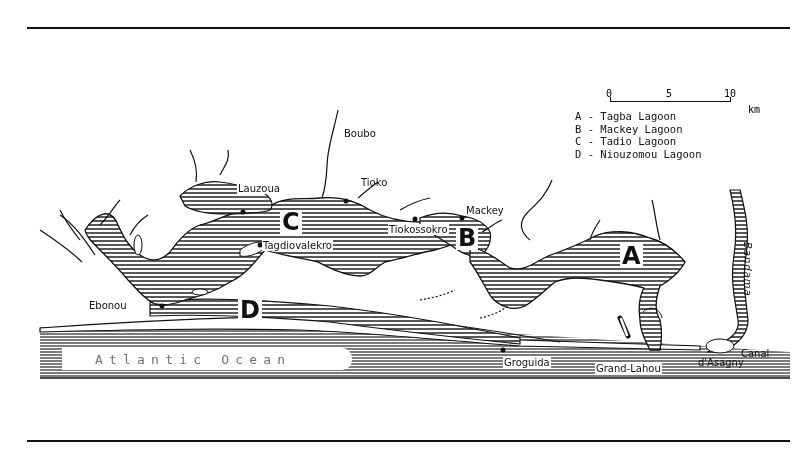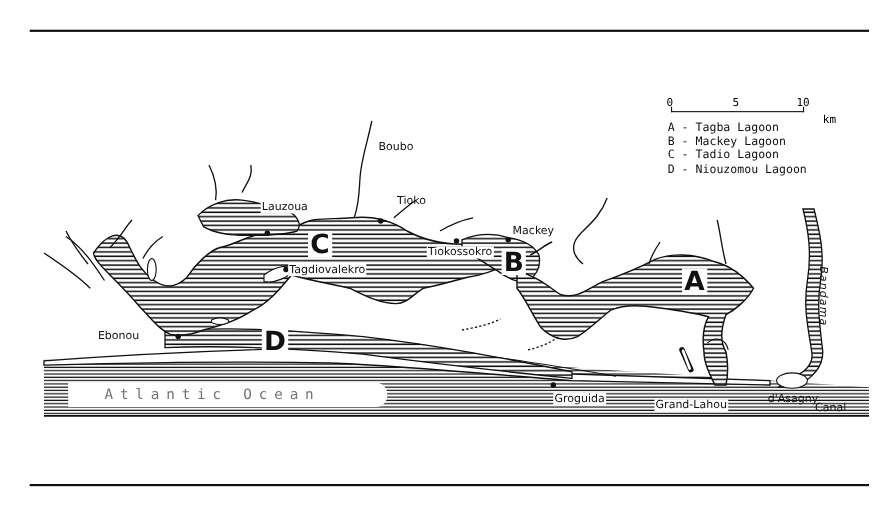--- a/index.html
+++ b/index.html
@@ -2,21 +2,21 @@
 <html><head>
 <meta charset="utf-8">
 <style>
   html, body { margin: 0; padding: 0; background: #ffffff; }
   body { width: 800px; height: 462px; position: relative; overflow: hidden; font-family: "DejaVu Sans", sans-serif; }
   .rule { position: absolute; left: 27px; width: 763px; height: 2px; background: #111; }
   #map { position: absolute; left: 0; top: 0; width: 800px; height: 462px; }
   .lbl { position: absolute; font-family: "DejaVu Sans", sans-serif; font-size: 10px; color: #111; white-space: nowrap; background: #fff; line-height: 11px; padding: 0 1px; }
   .lbl.nobg { background: transparent; }
   .big { position: absolute; font-family: "DejaVu Sans", sans-serif; font-weight: bold; font-size: 24px; color: #111; background: #fff; line-height: 24px; padding: 0 2px; }
-  .legend { position: absolute; left: 575px; top: 110px; font-family: "DejaVu Sans Mono", monospace; font-size: 10.5px; line-height: 12.5px; color: #111; margin-left: 32px; }
+  .legend { position: absolute; left: 575px; top: 110px; font-family: "DejaVu Sans Mono", monospace; font-size: 10.5px; line-height: 12.5px; color: #111; }
   .legend-row { white-space: pre; }
   .scale { position: absolute; left: 600px; top: 88px; width: 180px; height: 20px; }
   .scale-tick { position: absolute; font-family: "DejaVu Sans Mono", monospace; font-size: 10px; top: 0; }
   .scale-bar { position: absolute; left: 10px; top: 13px; width: 121px; height: 1px; background: #111; }
   .scale-bar::before, .scale-bar::after { content: ""; position: absolute; top: -4px; width: 1px; height: 5px; background: #111; }
   .scale-bar::before { left: 0; } .scale-bar::after { right: 0; }
   .ocean { position: absolute; left: 62px; top: 348px; width: 290px; height: 22px; background: #fff; border-radius: 0 10px 10px 0; }
   .ocean-text { position: absolute; left: 95px; top: 352px; font-family: "DejaVu Sans Mono", monospace; font-size: 13px; letter-spacing: 6.2px; color: #737373; }
   .bandama { position: absolute; left: 742px; top: 242px; writing-mode: vertical-rl; font-family: "DejaVu Sans", sans-serif; font-size: 10px; font-style: italic; color: #111; letter-spacing: 1px; }
 </style>
@@ -126,18 +126,18 @@
 
 <div class="lbl nobg" style="left:343px; top:128px;">Boubo</div>
 <div class="lbl" style="left:237px; top:183px;">Lauzoua</div>
 <div class="lbl nobg" style="left:360px; top:177px;">Tioko</div>
 <div class="lbl nobg" style="left:465px; top:205px;">Mackey</div>
 <div class="lbl" style="left:388px; top:224px;">Tiokossokro</div>
 <div class="lbl" style="left:262px; top:240px;">Tagdiovalekro</div>
 <div class="lbl nobg" style="left:88px; top:300px;">Ebonou</div>
 <div class="lbl" style="left:503px; top:357px;">Groguida</div>
 <div class="lbl" style="left:595px; top:363px;">Grand-Lahou</div>
-<div class="lbl nobg" style="left:740px; top:366px;">Canal</div>
+<div class="lbl nobg" style="left:740px; top:348px;">Canal</div>
 <div class="lbl nobg" style="left:697px; top:357px;">d'Asagny</div>
 <div class="bandama">Bandama</div>
 
 <div class="ocean"></div>
 <div class="ocean-text">Atlantic Ocean</div>
 
 </body></html>

